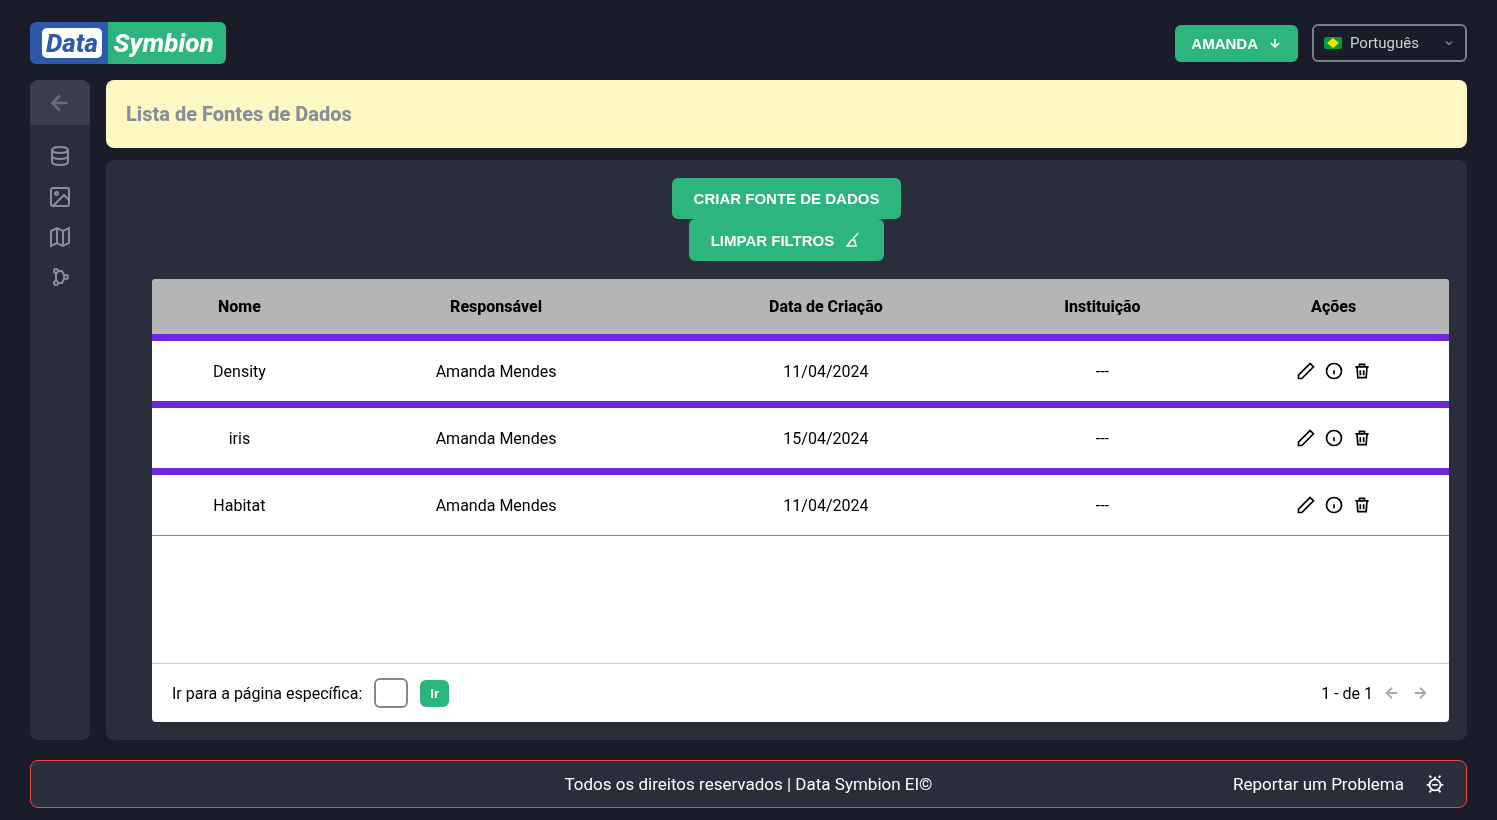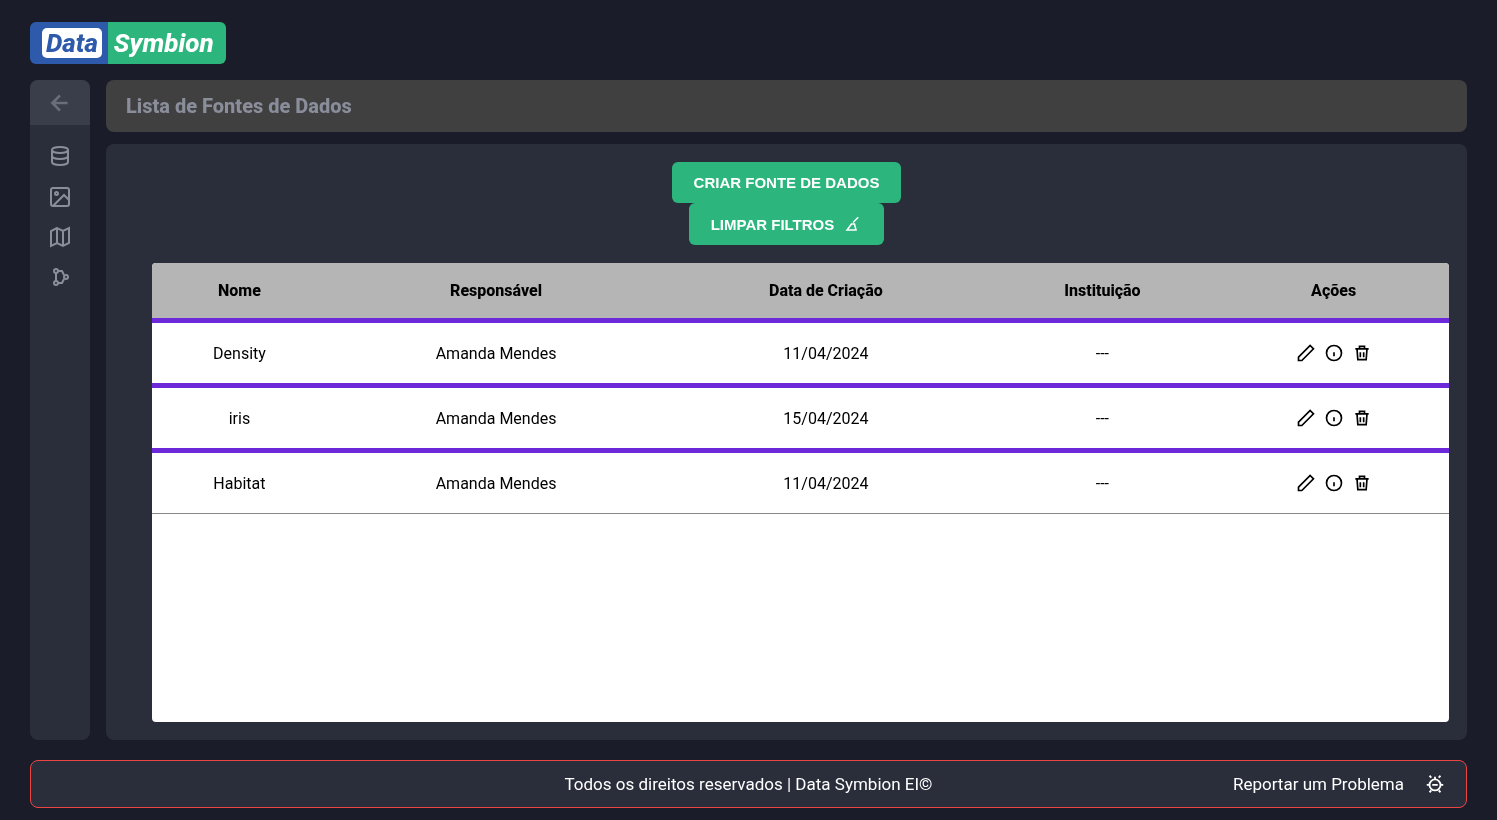--- a/index.html
+++ b/index.html
@@ -132,23 +132,23 @@
   color: #8a8d9a;
 }
 
 .main {
   flex: 1;
   display: flex;
   flex-direction: column;
   gap: 12px;
 }
 .page-title-bar {
-  background: #404040;
+  background: #fef9c3;
   border-radius: 8px;
-  padding: 14px 20px;
+  padding: 22px 20px;
   font-size: 20px;
   font-weight: 800;
   color: #8a8d9a;
 }
 .panel {
   background: #2a2d3a;
   border-radius: 8px;
   flex: 1;
   padding: 18px;
   display: flex;
@@ -190,21 +190,21 @@
   color: #000;
 }
 thead th {
   background: #b5b5b5;
   font-weight: 800;
   font-size: 16px;
   padding: 18px 10px;
   text-align: center;
 }
 tbody td {
-  border-top: 5px solid #6d28d9;
+  border-top: 7px solid #6d28d9;
   padding: 20px 10px;
   text-align: center;
   font-size: 16px;
 }
 tbody tr:last-child td { border-bottom: 1px solid #888; }
 .row-actions {
   display: flex;
   justify-content: center;
   gap: 8px;
 }
@@ -274,20 +274,35 @@
 
 svg { display: block; }
 </style>
 </head>
 <body>
 
 <div class="header">
   <div class="logo">
     <span class="logo-data"><span class="inner">Data</span></span>
     <span class="logo-symbion">Symbion</span>
+  </div>
+  <div class="header-right">
+    <button class="user-btn">
+      <span>AMANDA</span>
+      <svg width="14" height="14" viewBox="0 0 24 24" fill="none" stroke="currentColor" stroke-width="3">
+          <path d="M12 5v14M5 12l7 7 7-7"></path>
+        </svg>
+    </button>
+    <div class="lang-select">
+      <span class="flag"></span>
+      <span>Português</span>
+      <svg class="chev" width="12" height="12" viewBox="0 0 24 24" fill="none" stroke="#7a7d8a" stroke-width="3">
+          <path d="M6 9l6 6 6-6"></path>
+        </svg>
+    </div>
   </div>
 </div>
 
 <div class="layout">
   <div class="sidebar">
     <div class="back-btn">
       <svg width="26" height="26" viewBox="0 0 24 24" fill="none" stroke="#6a6d7a" stroke-width="2.5">
           <path d="M19 12H5M12 19l-7-7 7-7"></path>
         </svg>
     </div>
@@ -422,20 +437,40 @@
                       <svg width="20" height="20" viewBox="0 0 24 24" fill="none" stroke="currentColor" stroke-width="2">
                         <path d="M4 7h16M10 11v6M14 11v6M6 7l1 13h10l1-13M9 7V4h6v3"></path>
                       </svg>
                     </span>
                   </div>
                 </td>
               </tr>
             </tbody>
         </table>
 
+        <div class="table-footer">
+          <div class="goto">
+            <span>Ir para a página específica:</span>
+            <input type="text" style="">
+            <button class="go-btn">Ir</button>
+          </div>
+          <div class="pager">
+            <span>1 - de 1</span>
+            <span class="arrow">
+              <svg width="18" height="18" viewBox="0 0 24 24" fill="none" stroke="currentColor" stroke-width="2.5">
+                  <path d="M19 12H5M12 19l-7-7 7-7"></path>
+                </svg>
+            </span>
+            <span class="arrow">
+              <svg width="18" height="18" viewBox="0 0 24 24" fill="none" stroke="currentColor" stroke-width="2.5">
+                  <path d="M5 12h14M12 5l7 7-7 7"></path>
+                </svg>
+            </span>
+          </div>
+        </div>
       </div>
     </div>
   </div>
 </div>
 
 <div class="footer">
   <span>Todos os direitos reservados | Data Symbion EI©</span>
   <div class="report">
     <span>Reportar um Problema</span>
     <svg width="22" height="22" viewBox="0 0 24 24" fill="none" stroke="currentColor" stroke-width="2">

